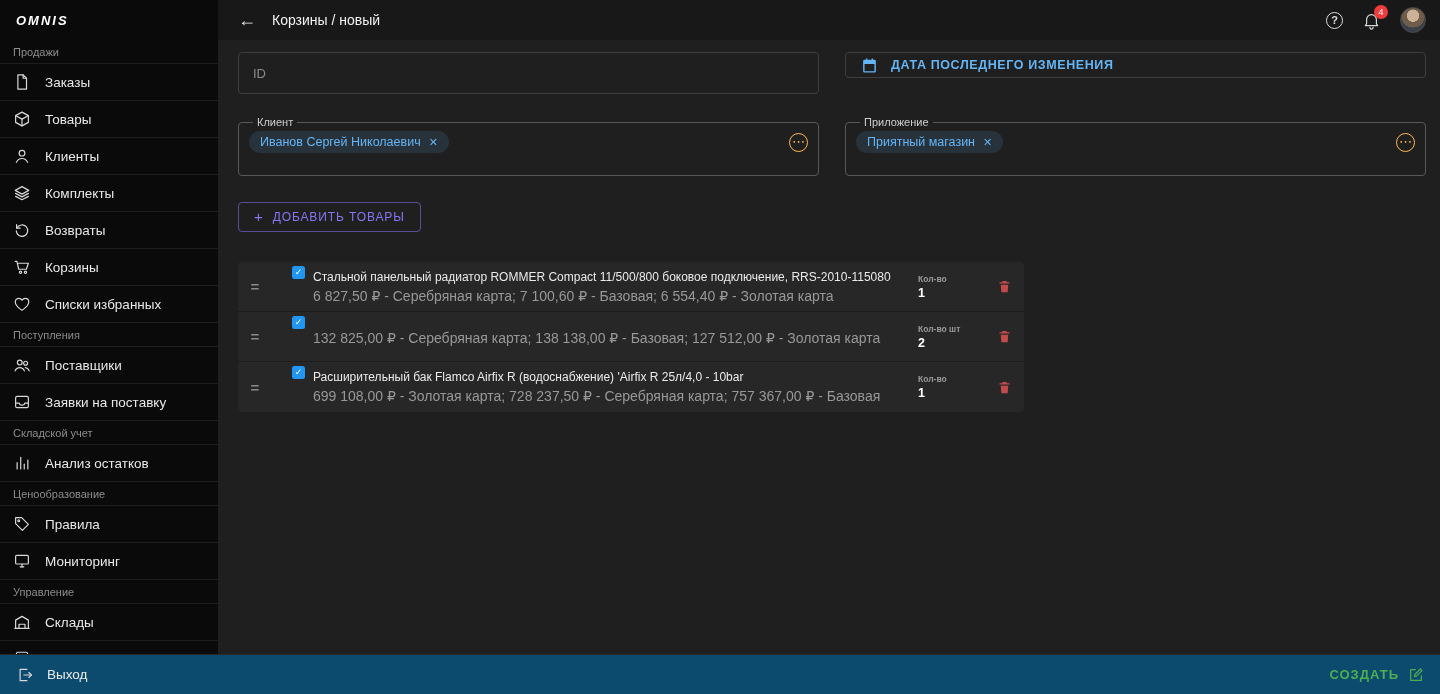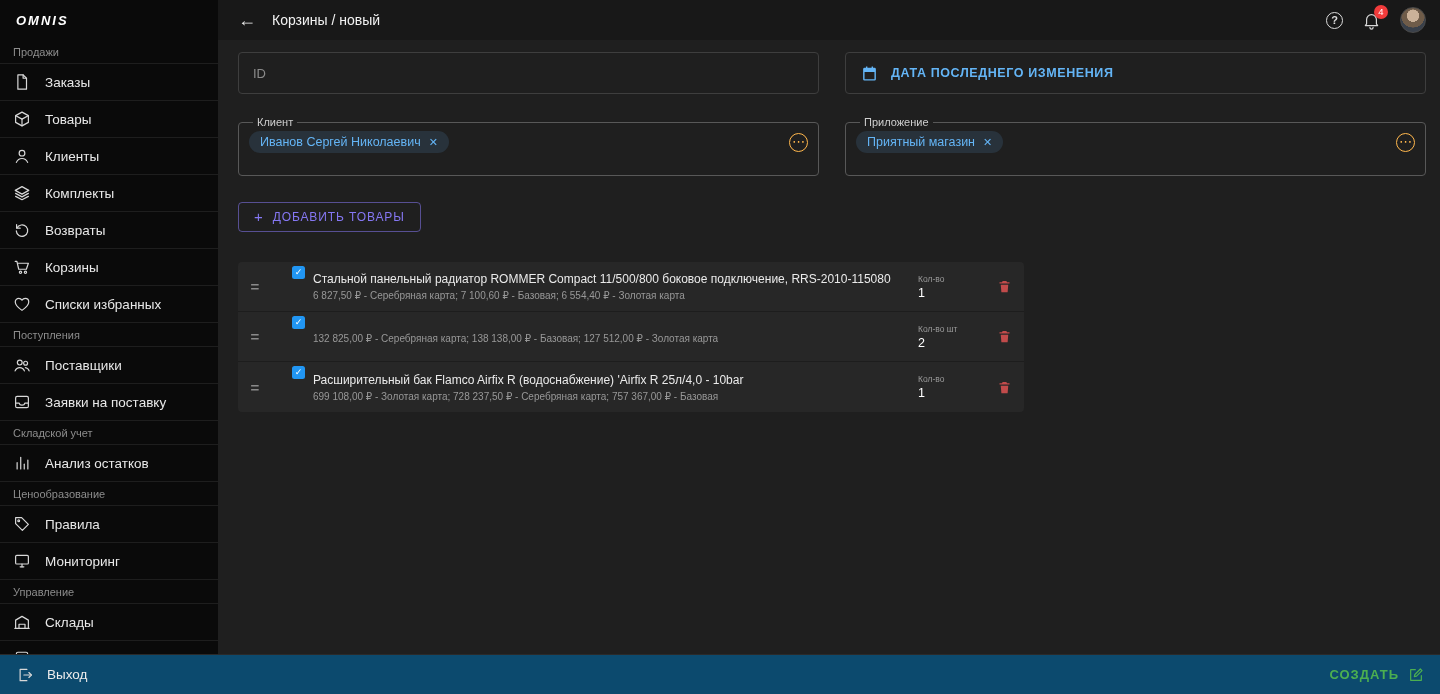--- a/index.html
+++ b/index.html
@@ -36,21 +36,21 @@
   .bell-wrap svg{width:19px;height:19px;stroke:currentColor;fill:none;stroke-width:1.5;stroke-linecap:round;stroke-linejoin:round;}
   .badge{position:absolute;top:-6px;right:-7px;min-width:14px;height:14px;border-radius:8px;background:var(--badge-red);color:#fff;font-size:9.5px;display:flex;align-items:center;justify-content:center;padding:0 3px;}
   .avatar{width:26px;height:26px;border-radius:50%;cursor:pointer;border:1px solid #4a4a4a;
     background:radial-gradient(circle at 50% 32%,#cbb299 0 30%,#6f5c49 31% 58%,#39404a 59%);}
 
   
   .main{position:absolute;left:218px;top:40px;right:0;bottom:40px;background:#1f1f1f;padding:12px 14px 0 20px;overflow:hidden;}
   .fields-grid{display:grid;grid-template-columns:1fr 1fr;column-gap:26px;row-gap:22px;}
   .text-field input{width:100%;height:42px;background:transparent;border:1px solid #3e3e3e;border-radius:4px;color:#dddddd;font-size:13px;padding:4px 14px;outline:none;font-family:inherit;}
   .text-field input::placeholder{color:#8b8b8b;}
-  .date-box{height:42px;border:1px solid #3e3e3e;border-radius:4px;display:flex;align-items:center;gap:13px;padding:0 15px;cursor:pointer;}
+  .date-box{height:26px;border:1px solid #3e3e3e;border-radius:4px;display:flex;align-items:center;gap:13px;padding:0 15px;cursor:pointer;}
   .cal-icn{display:inline-flex;color:var(--accent-blue);}
   .cal-icn svg{width:17px;height:17px;display:block;}
   .date-label{color:var(--accent-blue);font-size:12.5px;letter-spacing:.6px;font-weight:600;}
   fieldset.select-field{border:1px solid #585858;border-radius:4px;margin:0;padding:1px 10px 20px;min-height:44px;}
   fieldset.select-field legend{font-size:11px;color:#cfcfcf;padding:0 4px;margin-left:4px;}
   .field-row{display:flex;align-items:center;min-height:26px;}
   .chip{display:inline-flex;align-items:center;gap:8px;background:rgba(100,181,246,.13);border-radius:14px;padding:4px 11px;color:var(--accent-blue);font-size:12.5px;}
   .chip-close{cursor:pointer;font-size:11px;line-height:1;}
   .ellipsis-btn{margin-left:auto;width:19px;height:19px;border:1.6px solid var(--warning-orange);border-radius:50%;color:var(--warning-orange);display:flex;align-items:center;justify-content:center;font-size:13px;line-height:0;cursor:pointer;}
   .add-btn{margin-top:26px;display:inline-flex;align-items:center;gap:9px;height:30px;padding:0 15px;border:1px solid rgba(133,119,243,.55);border-radius:4px;background:transparent;color:var(--accent-purple);font-size:12px;letter-spacing:.9px;cursor:pointer;font-family:inherit;}
@@ -63,22 +63,22 @@
   .drag{width:34px;display:flex;justify-content:center;color:#8a8a8a;font-size:15px;font-weight:bold;cursor:grab;}
   .thumb-wrap{position:relative;width:26px;height:34px;margin-right:15px;flex:none;}
   .thumb{width:100%;height:100%;background:#ffffff;border-radius:2px;position:relative;overflow:hidden;}
   .thumb.radiator::after{content:"";position:absolute;inset:5px 3px;background:linear-gradient(#ebebed,#c6c8cb);}
   .thumb.valve::after{content:"";position:absolute;inset:9px 4px 7px;background:linear-gradient(135deg,#cda64c,#8a6d2f);border-radius:2px;}
   .thumb.tank::after{content:"";position:absolute;inset:4px 6px;background:linear-gradient(#d23b33 0 55%,#ededed 55%);border-radius:45% 45% 40% 40%;}
   .checkbox{position:absolute;top:-4px;right:-7px;width:13px;height:13px;background:var(--checkbox-blue);border-radius:2.5px;display:flex;align-items:center;justify-content:center;cursor:pointer;}
   .checkmark{color:#fff;font-size:9px;line-height:1;}
   .p-text{flex:1;min-width:0;padding-right:12px;}
   .p-title{color:#eaeaea;font-size:12px;line-height:1.25;white-space:nowrap;overflow:hidden;text-overflow:ellipsis;}
-  .p-prices{color:#989898;font-size:10px;margin-top:3px;white-space:nowrap;overflow:hidden;text-overflow:ellipsis;}
-  .p-qty{width:66px;flex:none;}
+  .p-prices{color:#989898;font-size:14px;margin-top:3px;white-space:nowrap;overflow:hidden;text-overflow:ellipsis;}
+  .p-qty{width:66px;flex:none;font-weight:bold;}
   .p-qty-label{color:#9a9a9a;font-size:8.5px;}
   .p-qty-value{color:#ffffff;font-size:12.5px;margin-top:2px;cursor:text;}
   .trash-btn{width:40px;flex:none;display:flex;justify-content:center;color:var(--danger-red);cursor:pointer;}
   .trash-btn svg{width:15px;height:15px;display:block;}
 
   
   .footer{position:absolute;left:0;right:0;bottom:0;height:40px;background:#0c4a6e;border-top:1px solid #2a2a2a;display:flex;align-items:center;padding:0 16px;z-index:3;}
   .logout{display:flex;align-items:center;gap:13px;color:#ececec;font-size:13.5px;cursor:pointer;}
   .create-btn{margin-left:auto;display:flex;align-items:center;gap:9px;color:var(--accent-green);font-size:13px;letter-spacing:1px;font-weight:600;cursor:pointer;}
   .create-btn svg{width:16px;height:16px;stroke:currentColor;fill:none;stroke-width:1.8;stroke-linecap:round;stroke-linejoin:round;display:block;}

